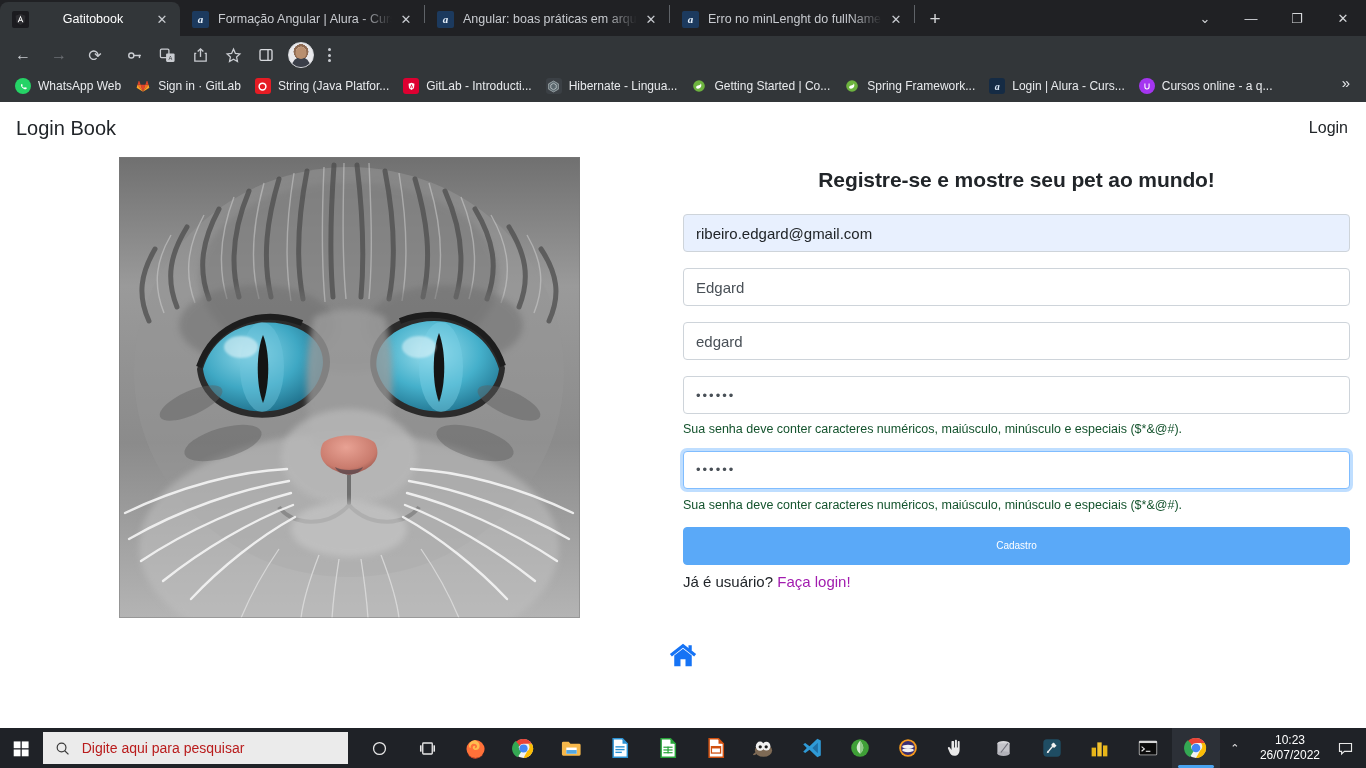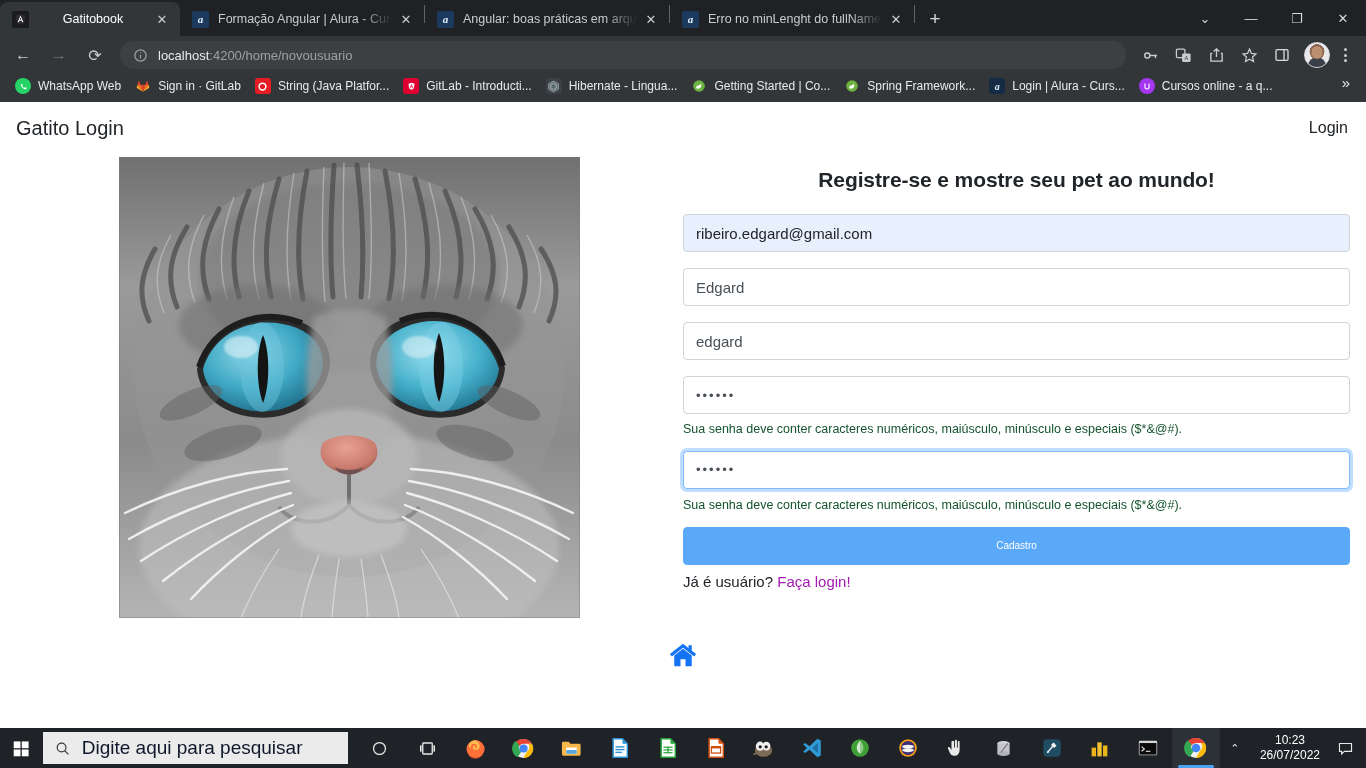--- a/index.html
+++ b/index.html
@@ -295,21 +295,21 @@
     background: #1f2227;
   }
   .tb-search {
     width: 340px; height: 32px;
     background: #ebebeb;
     display: flex; align-items: center;
     padding: 0 12px;
     margin-left: 0;
   }
   .tb-search .s-ico { margin-right: 12px; display:flex; }
-  .tb-search .s-txt { font-size: 19px; color: #0f172a; }
+  .tb-search .s-txt { font-size: 14px; color: #b91c1c; }
   .tb-apps { display: flex; align-items: center; padding-left: 8px; }
   .tb-app {
     width: 48px; height: 40px;
     display: flex; align-items: center; justify-content: center;
     position: relative;
   }
   .tb-app.active-app { background: #2c3037; }
   .tb-app.active-app::after {
     content: ""; position: absolute; left: 6px; right: 6px; bottom: 0;
     height: 3px; background: #4aa3f0; border-radius: 2px;
@@ -378,30 +378,20 @@
       <div class="win-btn">❐</div>
       <div class="win-btn">✕</div>
     </div>
   </div>
 
   <div class="toolbar">
     <div class="nav-btn">←</div>
     <div class="nav-btn disabled">→</div>
     <div class="nav-btn">⟳</div>
 
-    <div class="omnibox">
-      <span class="info-icon">
-        <svg width="15" height="15" viewBox="0 0 24 24" fill="none" stroke="#9aa0a6" stroke-width="2">
-            <circle cx="12" cy="12" r="9"></circle>
-            <line x1="12" y1="11" x2="12" y2="16.5"></line>
-            <circle cx="12" cy="7.6" r="0.9" fill="#9aa0a6" stroke="none"></circle>
-          </svg>
-      </span>
-      <span class="url-text"><b>localhost</b><span>:4200/home/novousuario</span></span>
-    </div>
 
     <div class="tb-icons">
       <div class="tb-icon">
         <svg width="17" height="17" viewBox="0 0 24 24" fill="#c9ccd1">
             <circle cx="7.5" cy="12" r="3.6" fill="none" stroke="#c9ccd1" stroke-width="2"></circle>
             <rect x="10.5" y="11" width="10.5" height="2"></rect>
             <rect x="18" y="11" width="2" height="4.6"></rect>
           </svg>
       </div>
       <div class="tb-icon">
@@ -525,21 +515,21 @@
       </span>
       <span>Cursos online - a q...</span>
     </div>
 
     <div class="bm-more">»</div>
   </div>
 
   <div class="page">
 
     <div class="site-header">
-      <div class="brand">Gatito Login</div>
+      <div class="brand">Login Book</div>
       <div class="login-link">Login</div>
     </div>
 
     <div class="content">
 
       <div class="left-col">
         <div class="cat-photo">
           <svg viewBox="0 0 461 461" preserveAspectRatio="none" aria-hidden="true">
             <defs>
               <linearGradient id="furBase" x1="0" y1="0" x2="0" y2="1">

